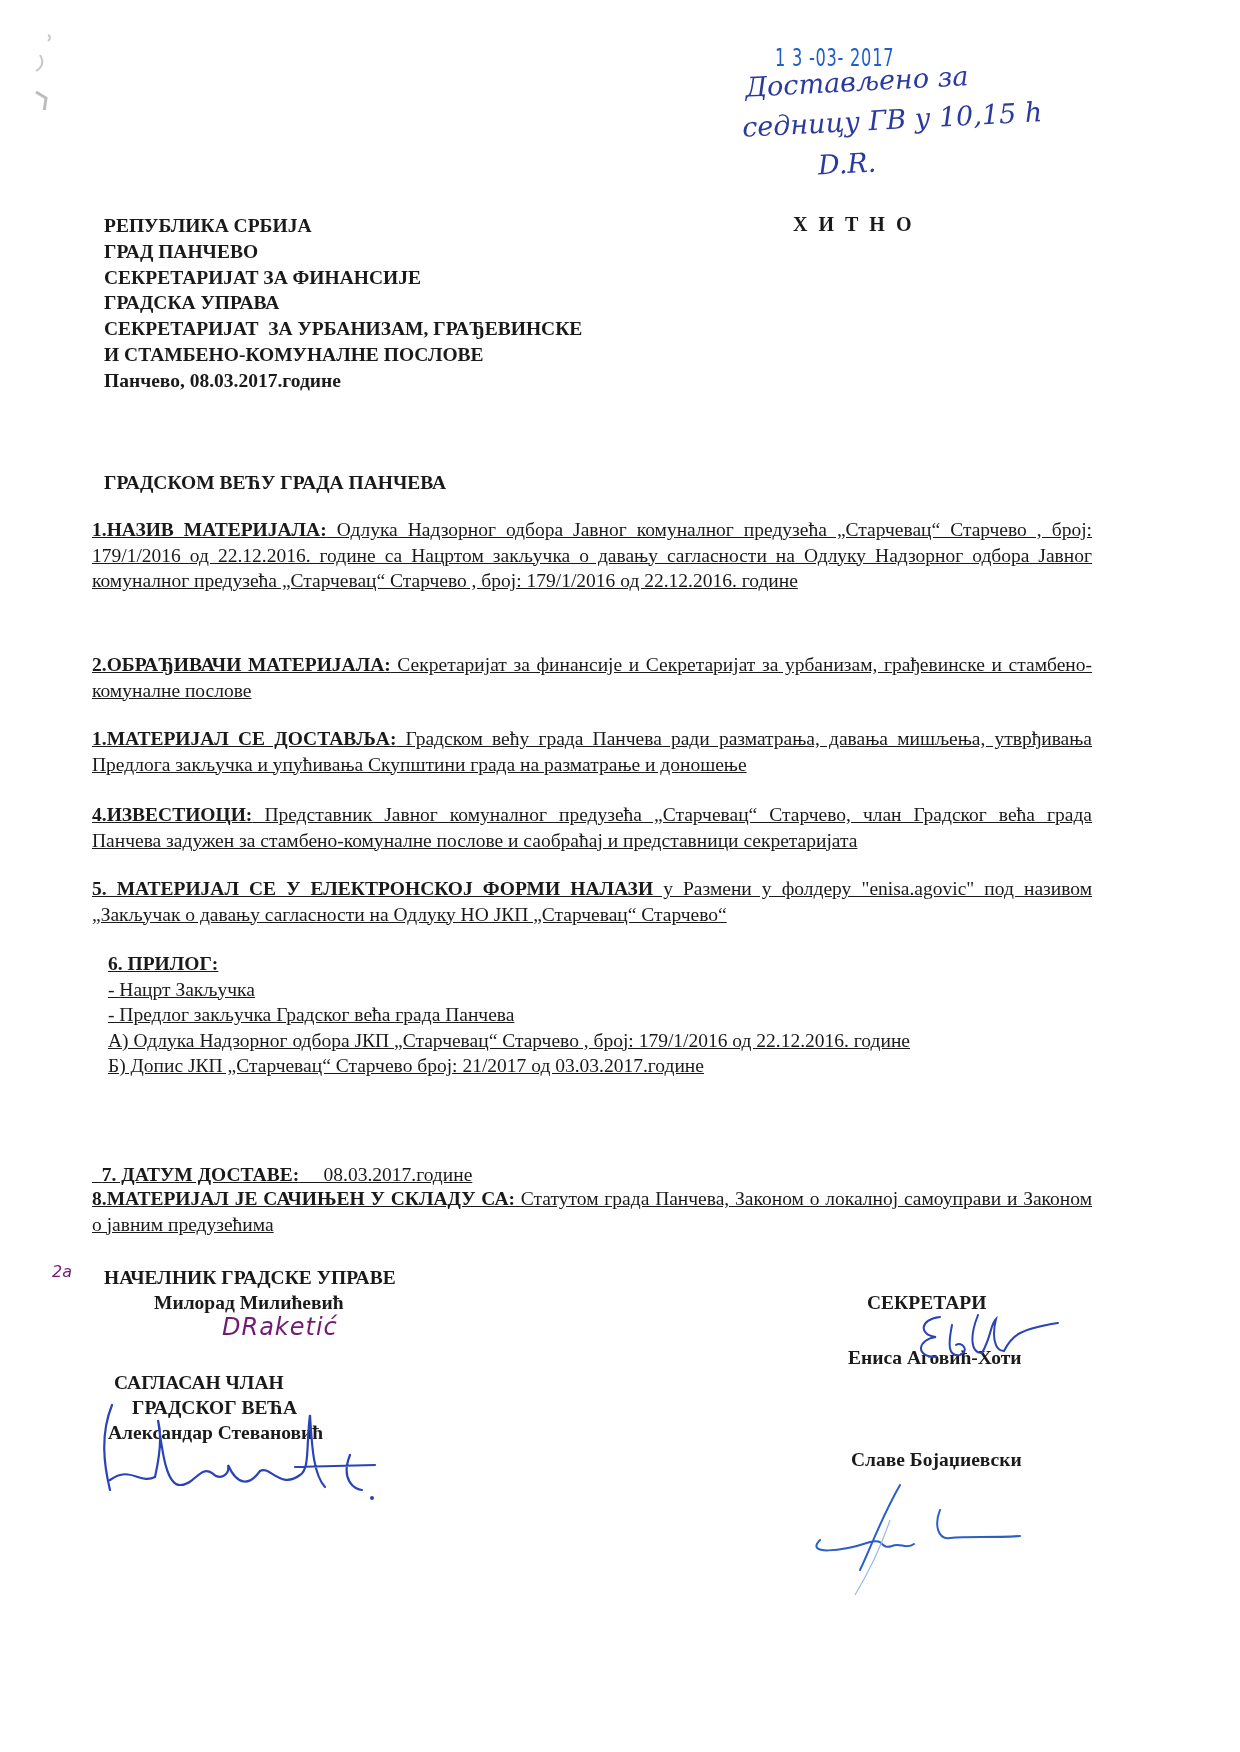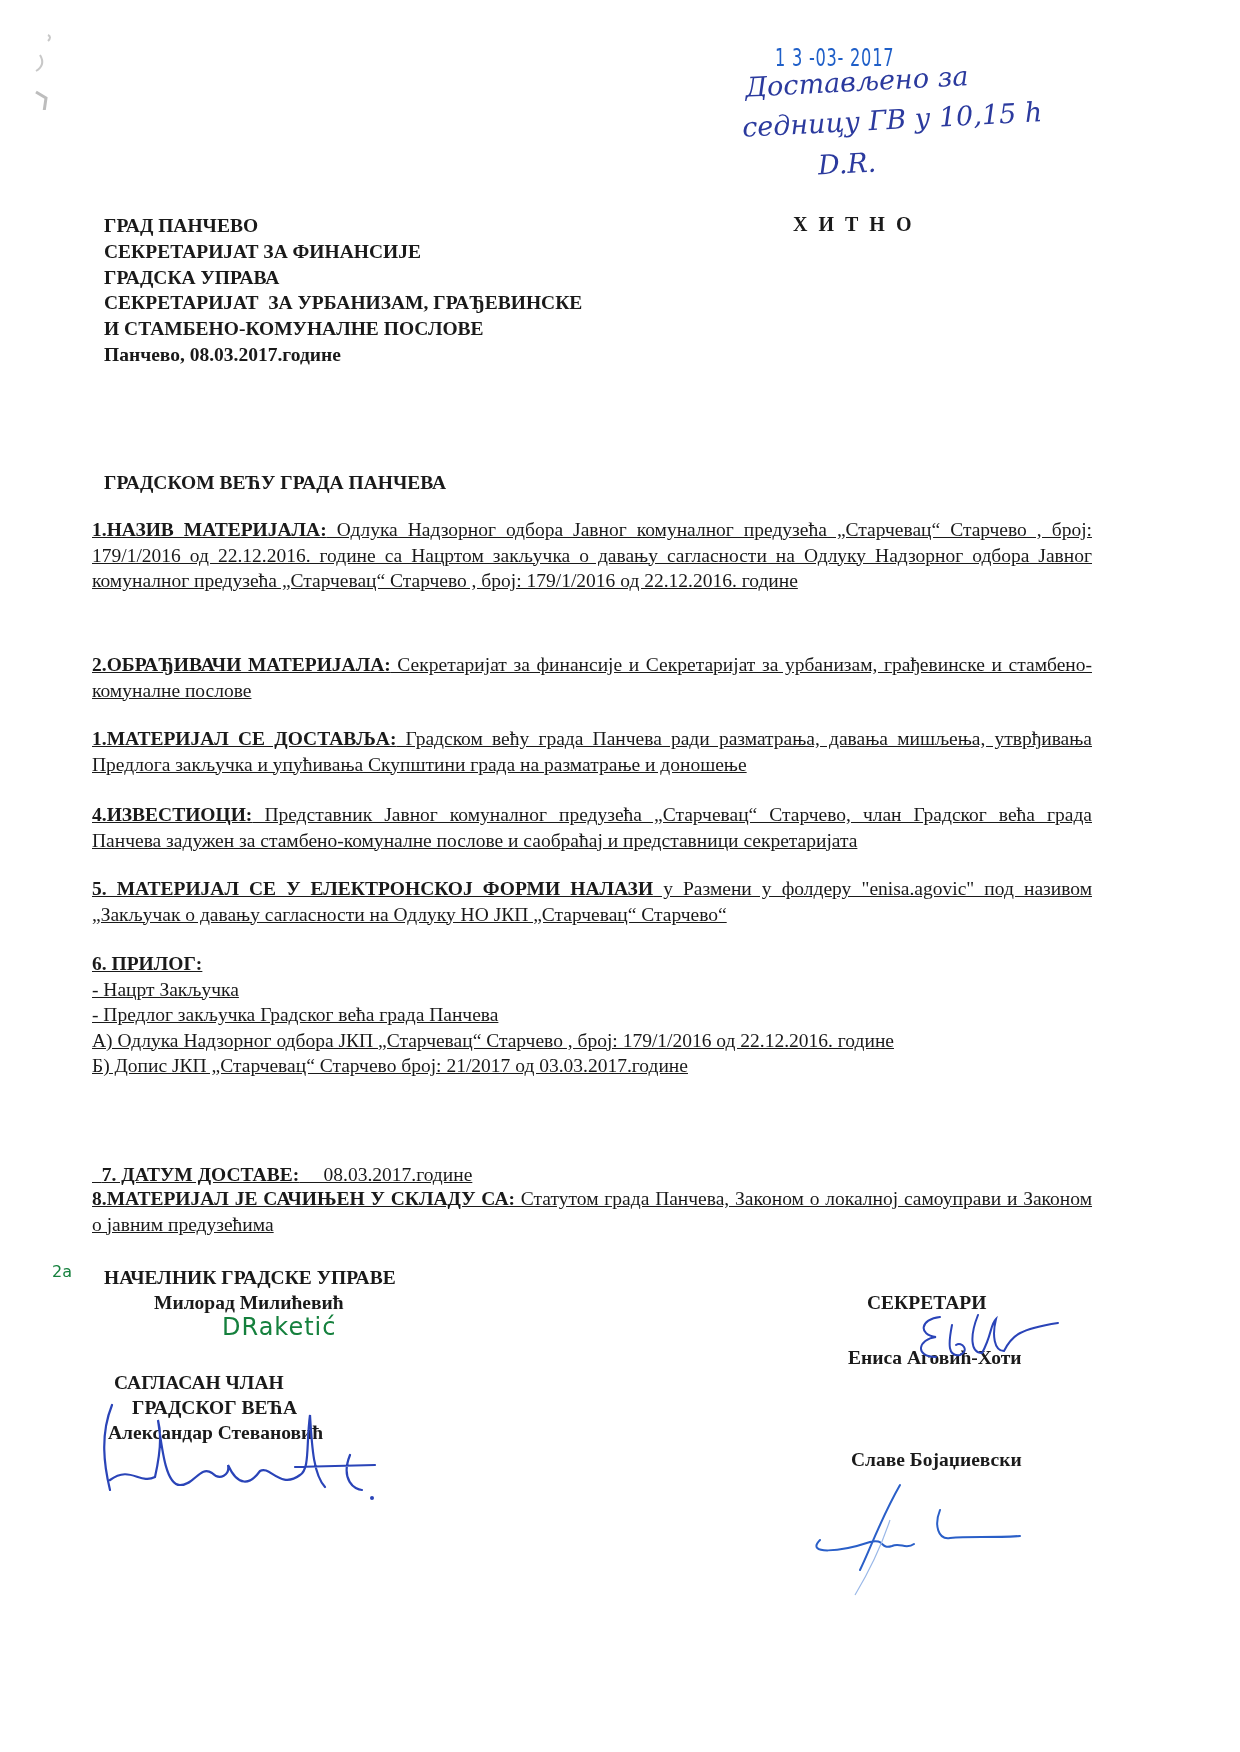--- a/index.html
+++ b/index.html
@@ -34,49 +34,50 @@
     }
     .section b { font-weight: bold; }
     .s1 { top: 517px; }
     .s2 { top: 652px; }
     .s3 { top: 726px; }
     .s4 { top: 802px; }
     .s5 { top: 876px; }
     .s6 { top: 951px; }
     .s7 { top: 1136px; }
     .s8 { top: 1186px; }
-    .list-line { display: block; }
+    .list-line { display: block; margin-left: 16px; }
     .sig { font-weight: bold; font-size: 19.5px; line-height: 25px; }
     .sig-chief-title { left: 104px; top: 1265px; }
     .sig-chief-name { left: 154px; top: 1290px; }
     .sig-agree-1 { left: 114px; top: 1370px; }
     .sig-agree-2 { left: 132px; top: 1395px; }
     .sig-agree-name { left: 108px; top: 1420px; }
     .sig-sec-title { left: 867px; top: 1290px; }
     .sig-sec-name1 { left: 848px; top: 1345px; }
     .sig-sec-name2 { left: 851px; top: 1447px; font-family: Liberation Serif, serif; }
     .pen { position: absolute; }
-    .pen-text { font-family: "DejaVu Sans", sans-serif; color: #15803d; }
+    .pen-text { font-family: "DejaVu Sans", sans-serif; color: #701a75; font-style: italic; }
     .page-num { left: 52px; top: 1262px; font-size: 16px; }
     .draketic { left: 222px; top: 1313px; font-size: 24px; letter-spacing: 1px; }
   </style>
 </head>
 <body>
 
 <svg class="abs scan-mark" viewBox="0 0 30 80">
   <path d="M20 5 q4 2 0 6 M12 25 q6 10 -4 16" stroke="#c8c8c8" stroke-width="2" fill="none"></path>
   <path d="M8 62 l10 6 l-2 14" stroke="#bdbdbd" stroke-width="3" fill="none"></path>
 </svg>
 
 <div class="abs stamp-date">1 3 -03- 2017</div>
 <div class="abs hand hand1">Достављено за</div>
 <div class="abs hand hand2">седницу ГВ у 10,15 h</div>
 <div class="abs hand hand3">D.R.</div>
 
 <div class="abs header-block">
+  <div>РЕПУБЛИКА СРБИЈА</div>
   <div>ГРАД ПАНЧЕВО</div>
   <div>СЕКРЕТАРИЈАТ ЗА ФИНАНСИЈЕ</div>
   <div>ГРАДСКА УПРАВА</div>
   <div>СЕКРЕТАРИЈАТ  ЗА УРБАНИЗАМ, ГРАЂЕВИНСКЕ</div>
   <div>И СТАМБЕНО-КОМУНАЛНЕ ПОСЛОВЕ</div>
   <div>Панчево, 08.03.2017.године</div>
 </div>
 <div class="abs urgent">ХИТНО</div>
 
 <div class="abs addressee">ГРАДСКОМ ВЕЋУ ГРАДА ПАНЧЕВА</div>

